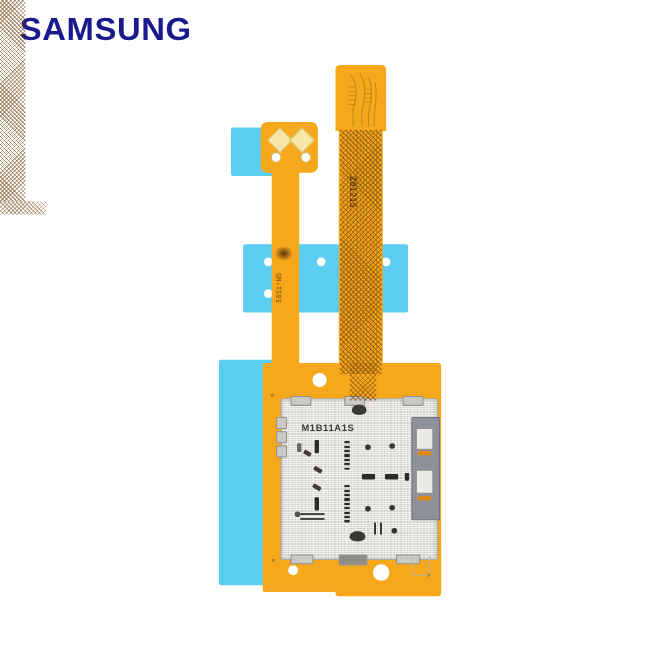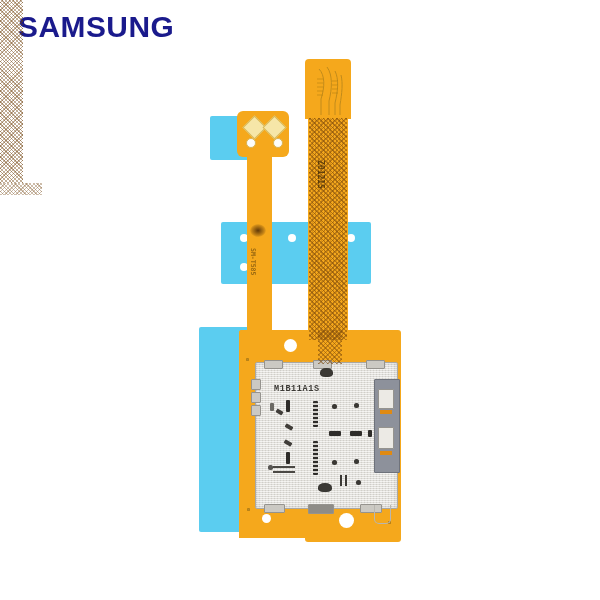--- a/index.html
+++ b/index.html
@@ -103,21 +103,21 @@
     position: absolute;
     background: #dedcd6;
     background-image:
       repeating-linear-gradient(0deg, rgba(255,255,255,0.55) 0 1px, rgba(0,0,0,0.035) 1px 2px),
       repeating-linear-gradient(90deg, rgba(0,0,0,0.03) 0 1px, rgba(255,255,255,0.3) 1px 3px);
     border: 1px solid #a9a7a2;
     box-shadow: inset 0 0 5px rgba(0,0,0,0.12);
   }
   #sim-tray-label {
     position: absolute;
-    font-family: Liberation Mono, monospace;
+    font-family: Liberation Sans, sans-serif;
     font-size: 8.5px;
     font-weight: bold;
     letter-spacing: 0.6px;
     color: #3c3a36;
     white-space: nowrap;
   }
 
   .slot {
     position: absolute;
     background: #2e2c29;

